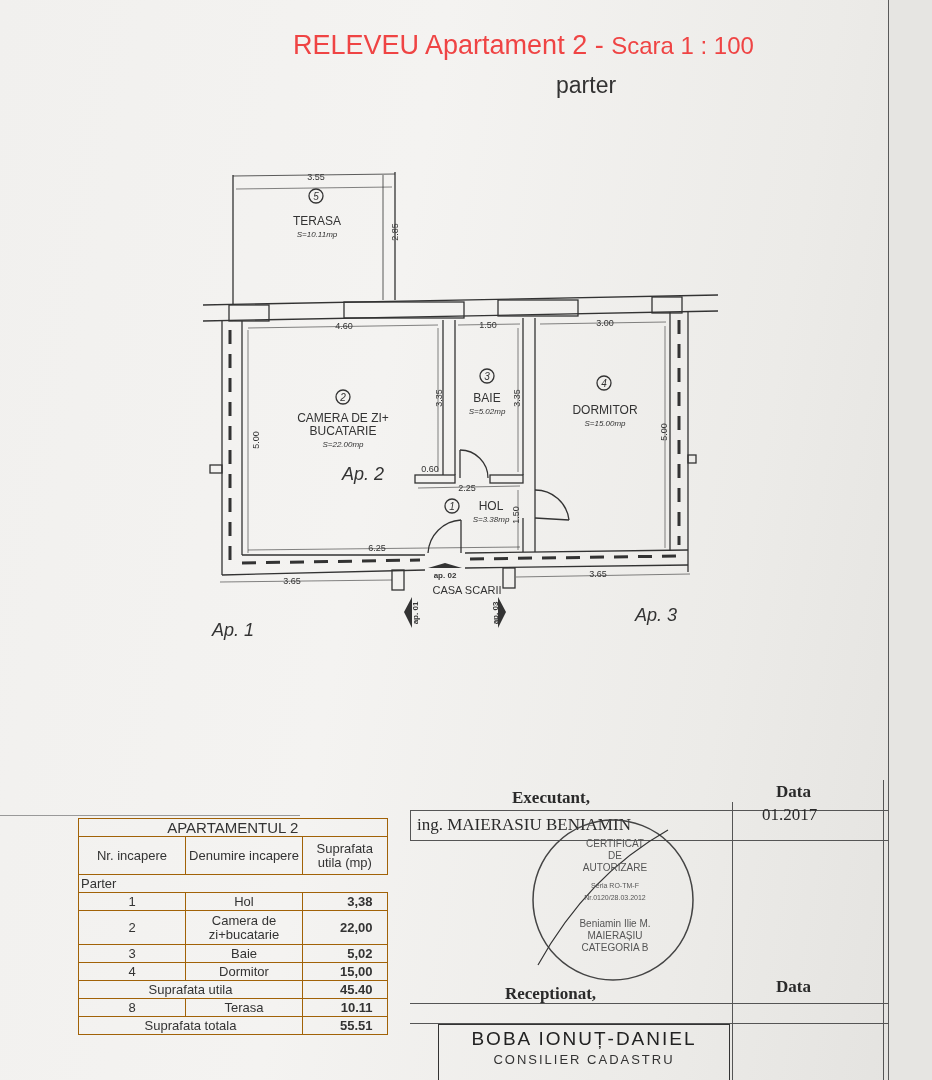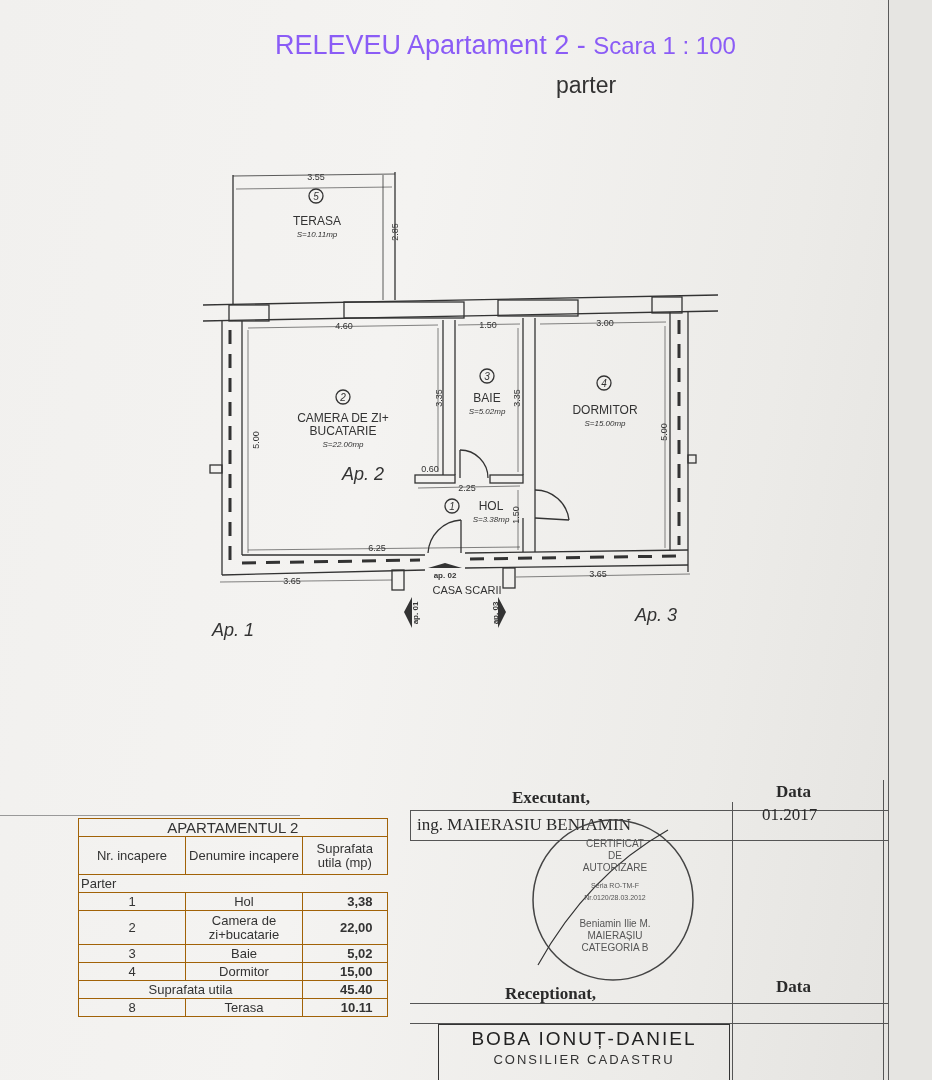--- a/index.html
+++ b/index.html
@@ -3,21 +3,21 @@
 <meta charset="utf-8">
 <style>
   html, body { margin:0; padding:0; }
   body {
     width:932px; height:1080px; overflow:hidden; position:relative;
     background: linear-gradient(100deg, #f1f0ee 0%, #f4f3f1 40%, #ecebe8 75%, #e3e2df 100%);
     font-family: "Liberation Sans", sans-serif; color:#2a2a2a;
   }
   .page-edge { position:absolute; left:888px; top:0; width:1px; height:1080px; background:#5a5a5a; }
   .page-right { position:absolute; left:889px; top:0; width:43px; height:1080px; background:#e6e5e2; }
-  .title { position:absolute; left:275px; top:30px; font-size:27px; color:#8b5cf6; white-space:nowrap; }
+  .title { position:absolute; left:293px; top:30px; font-size:27px; color:#ef4444; white-space:nowrap; }
   .title .scale { font-size:24px; }
   .subtitle { position:absolute; left:556px; top:72px; font-size:23px; color:#333; }
   svg.plan { position:absolute; left:0; top:0; }
   .plan text { font-family:"Liberation Sans", sans-serif; fill:#333; }
   .lbl { position:absolute; font-size:12px; color:#333; text-align:center; line-height:13px; }
   .area { font-style:italic; font-size:8px; }
   .ap { position:absolute; font-style:italic; font-size:18px; color:#333; }
 
   
   .tbl { position:absolute; left:78px; top:818px; border-collapse:collapse; font-size:13px; color:#333; }
@@ -225,20 +225,24 @@
       </tr>
   <tr>
         <td colspan="2">Suprafata utila</td>
         <td class="num">45.40</td>
       </tr>
   <tr>
         <td>8</td>
         <td>Terasa</td>
         <td class="num">10.11</td>
       </tr>
+  <tr>
+        <td colspan="2">Suprafata totala</td>
+        <td class="num">55.51</td>
+      </tr>
 </tbody>
   </table>
 
 <div class="hline" style="left:410px;top:810px;width:478px;"></div>
 <div class="hline" style="left:410px;top:840px;width:478px;"></div>
 <div class="hline" style="left:410px;top:1003px;width:478px;"></div>
 <div class="hline" style="left:410px;top:1023px;width:478px;"></div>
 <div class="vline" style="left:410px;top:810px;height:30px;"></div>
 <div class="vline" style="left:732px;top:802px;height:278px;"></div>
 <div class="vline" style="left:883px;top:780px;height:300px;"></div>

